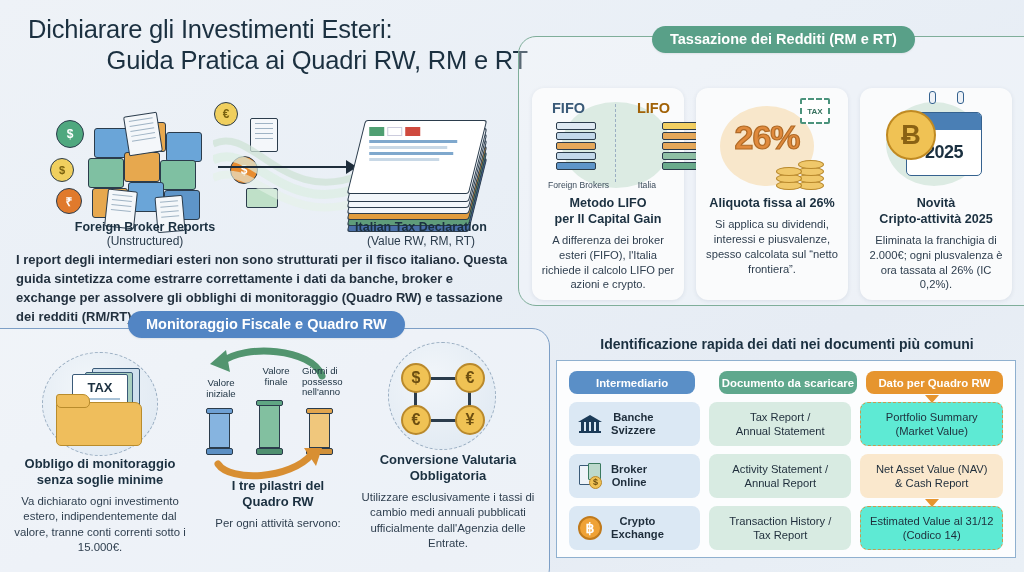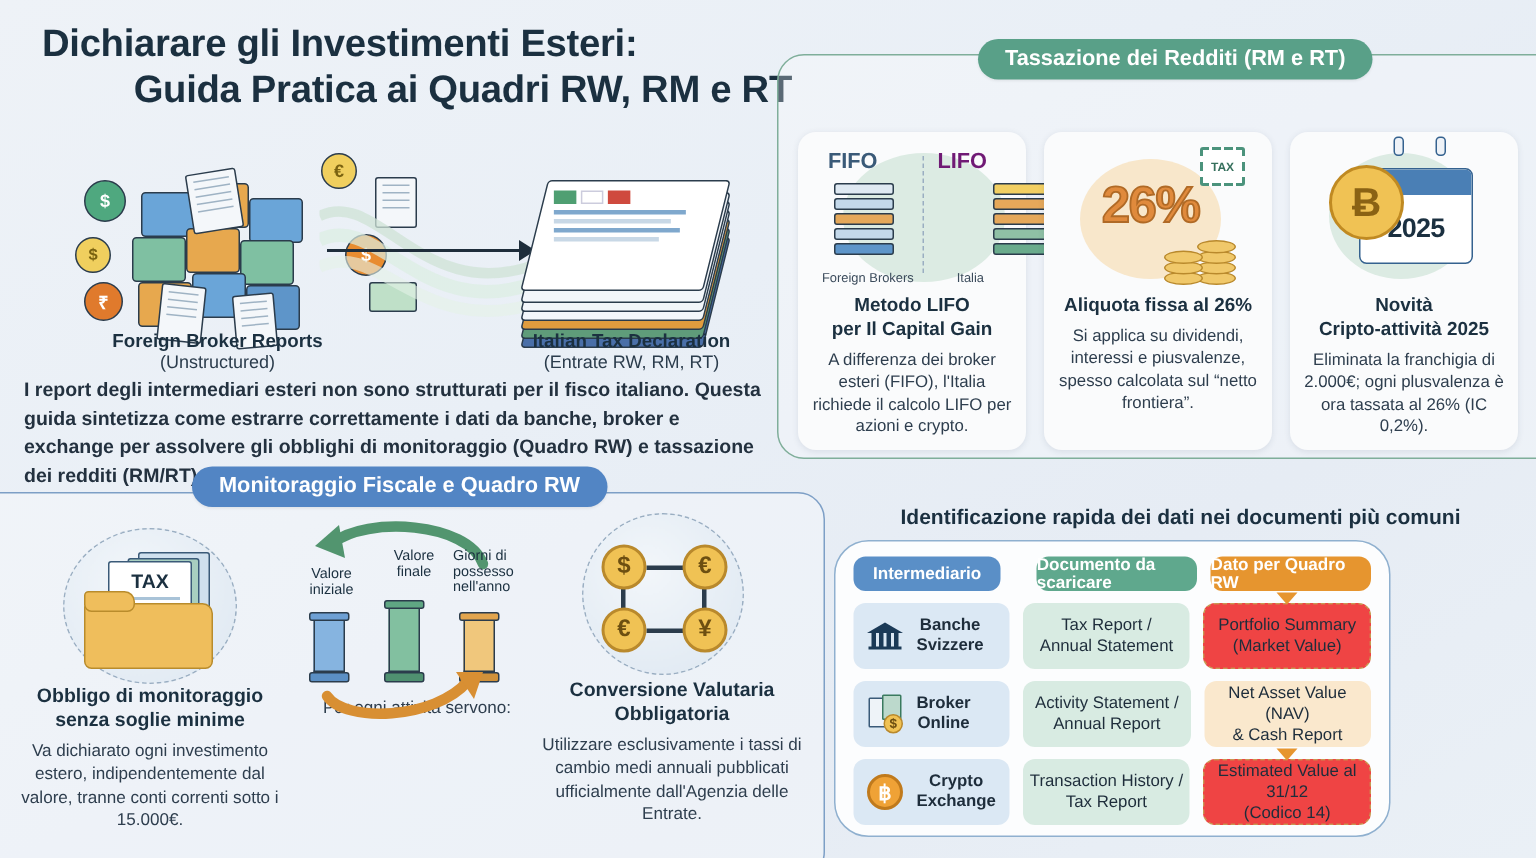--- a/index.html
+++ b/index.html
@@ -11,21 +11,21 @@
   #canvas {
     position: relative;
     width: 1024px; height: 572px;
     background: linear-gradient(150deg, #eef2f7 0%, #e9eff6 40%, #e6ecf4 70%, #eaf0f6 100%);
     color: #1e2d3b;
   }
 
   
   #title {
     position: absolute; left: 28px; top: 14px; width: 500px;
-    font-size: 25.5px; font-weight: bold; line-height: 1.22;
+    font-size: 25.5px; font-weight: normal; line-height: 1.22;
     color: #1b3040; letter-spacing: -0.2px;
   }
   #title .l2 { display: block; text-align: right; }
 
   
   #hero { position: absolute; left: 18px; top: 100px; width: 500px; height: 150px; }
   .hero-cap {
     position: absolute; text-align: center; width: 230px;
   }
   .hero-cap .t1 { font-size: 12.5px; font-weight: bold; color: #1b3040; }
@@ -176,41 +176,41 @@
         font-size: 16px; font-weight: bold; color: #6d4f11; }
   .fxline { position: absolute; background: #2b3c4c; }
 
   
   #tablesec { position: absolute; left: 556px; top: 336px; width: 468px; height: 228px; }
   #table-title {
     position: absolute; left: 0; top: 0; width: 462px; text-align: center;
     font-size: 14px; font-weight: bold; color: #1b3040;
   }
   #table-box {
-    position: absolute; left: 0; top: 24px; width: 371px; height: 198px;
-    background: #fcfdfe; border: 1.5px solid #8fb0cf; border-radius: 23px;
+    position: absolute; left: 0; top: 24px; width: 460px; height: 198px;
+    background: #fcfdfe; border: 1.5px solid #8fb0cf; border-radius: 0;
     padding: 10px 12px;
   }
   .trow { display: flex; gap: 9px; margin-bottom: 8px; }
   .th {
     border-radius: 8px; color: #fff; font-size: 11.4px; font-weight: bold;
     height: 23px; display: flex; align-items: center; justify-content: center;
   }
   .th.c1 { width: 134px; background: #5a8fc7; }
   .th.c2 { width: 146px; background: #5fa88d; margin-left: 15px; }
   .th.c3 { width: 146px; background: #e6952f; }
   .cell {
     border-radius: 8px; font-size: 11.2px; line-height: 1.25;
     height: 44px; display: flex; align-items: center; justify-content: center;
     text-align: center; color: #1e2d3b;
   }
   .cell.c1 { width: 134px; background: #dbe8f4; justify-content: flex-start; padding-left: 8px; gap: 8px; font-weight: bold; }
   .cell.c2 { width: 146px; background: #d8ebe2; }
   .cell.c3 { width: 146px; background: #fae8cd; }
-  .cell.c3.dash { border: 1.4px dashed #c79a52; background: #ef4444; position: relative; }
+  .cell.c3.dash { border: 1.4px dashed #c79a52; background: #5eead4; position: relative; }
   .cell.c3.dash::before {
     content: ""; position: absolute; top: -8px; left: 50%; margin-left: -7px;
     border-left: 7px solid transparent; border-right: 7px solid transparent;
     border-top: 8px solid #e6952f;
   }
   .ricon { width: 26px; height: 26px; flex: none; position: relative; }
   .cell.c1 .lbl { line-height: 1.2; }
 
   
   .bank-roof { position: absolute; left: 1px; top: 4px; width: 0; height: 0;
@@ -311,37 +311,37 @@
         </div>
       </div>
     </div>
 
     <div class="hero-cap" style="left:12px; top:120px;">
       <div class="t1">Foreign Broker Reports</div>
       <div class="t2">(Unstructured)</div>
     </div>
     <div class="hero-cap" style="left:288px; top:120px;">
       <div class="t1">Italian Tax Declaration</div>
-      <div class="t2">(Entrate RW, RM, RT)</div>
+      <div class="t2">(Value RW, RM, RT)</div>
     </div>
   </div>
 
   <p id="hero-para">I report degli intermediari esteri non sono strutturati per il fisco italiano. Questa guida sintetizza come estrarre correttamente i dati da banche, broker e exchange per assolvere gli obblighi di monitoraggio (Quadro RW) e tassazione dei redditi (RM/RT).</p>
 
   <div class="sec-frame" style="left:518px; top:36px; width:524px; height:270px;"></div>
   <div class="pill green" style="left:652px; top:26px;">Tassazione dei Redditi (RM e RT)</div>
 
   <div id="rm-rt">
 
     <div class="card" style="left:14px;">
       <div class="art">
         <div class="blob" style="left:22px; top:6px; width:108px; height:86px; background:#dcebe3;"></div>
         <div style="position:absolute; left:75px; top:8px; width:0; height:78px; border-left:1.4px dashed #9aaec2;"></div>
         <div class="fl-label" style="left:12px; color:#3a5a78;">FIFO</div>
-        <div class="fl-label" style="right:18px; color:#701a75;">LIFO</div>
+        <div class="fl-label" style="right:6px; color:#a16207;">LIFO</div>
         <div style="position:absolute; left:16px; top:26px;">
           <div class="pancake" style="top:0px;  background:#dfe9f2;"></div>
           <div class="pancake" style="top:10px; background:#c3d8ea;"></div>
           <div class="pancake" style="top:20px; background:#e5a85a;"></div>
           <div class="pancake" style="top:30px; background:#c3d8ea;"></div>
           <div class="pancake" style="top:40px; background:#5e95c9;"></div>
         </div>
         <div style="position:absolute; right:14px; top:26px;">
           <div class="pancake" style="top:0px;  background:#f2cf62;"></div>
           <div class="pancake" style="top:10px; background:#e5a85a;"></div>
@@ -456,20 +456,24 @@
         <div class="pillar" style="left:118px; top:66px;">
           <div class="cap" style="background:#e2a54e;"></div>
           <div class="shaft" style="background:#f0c77c;"></div>
           <div class="base" style="background:#d0913a;"></div>
         </div>
         <svg style="position:absolute; left:24px; top:104px;" width="120" height="36" viewBox="0 0 120 36">
           <path d="M6,18 C18,36 78,34 100,8" stroke="#d88f33" stroke-width="7" fill="none" stroke-linecap="round"></path>
           <path d="M92,2 L110,2 L104,20 Z" fill="#d88f33"></path>
         </svg>
       </div>
+      <h4 style="margin-top:18px;">
+        <span>I tre pilastri del</span><br>
+        <span>Quadro RW</span>
+      </h4>
       <p>Per ogni attività servono:</p>
     </div>
 
     <div class="mcol" style="left:408px; top:18px; width:200px;">
       <div style="position:relative; height:112px;">
         <div class="circ" style="left:40px; top:2px; width:108px; height:108px;"></div>
         <div class="fxline" style="left:83px; top:37px; width:26px; height:3px;"></div>
         <div class="fxline" style="left:83px; top:79px; width:26px; height:3px;"></div>
         <div class="fxline" style="left:66px; top:52px; width:3px; height:28px;"></div>
         <div class="fxline" style="left:120px; top:52px; width:3px; height:28px;"></div>

